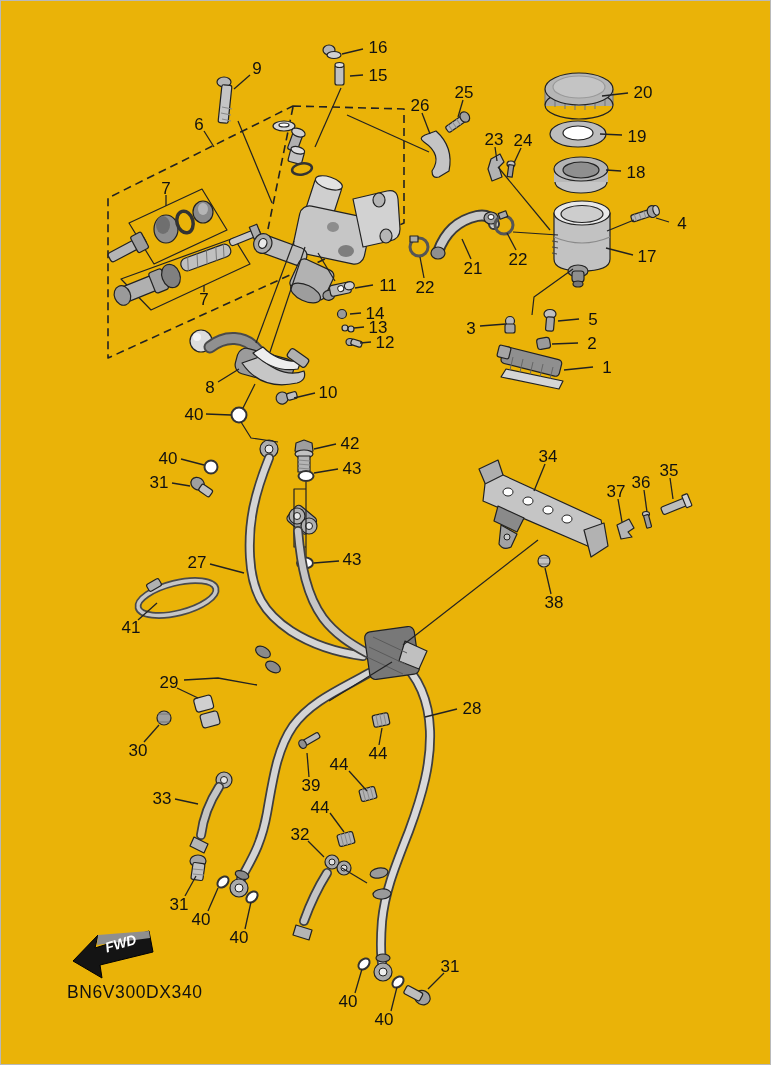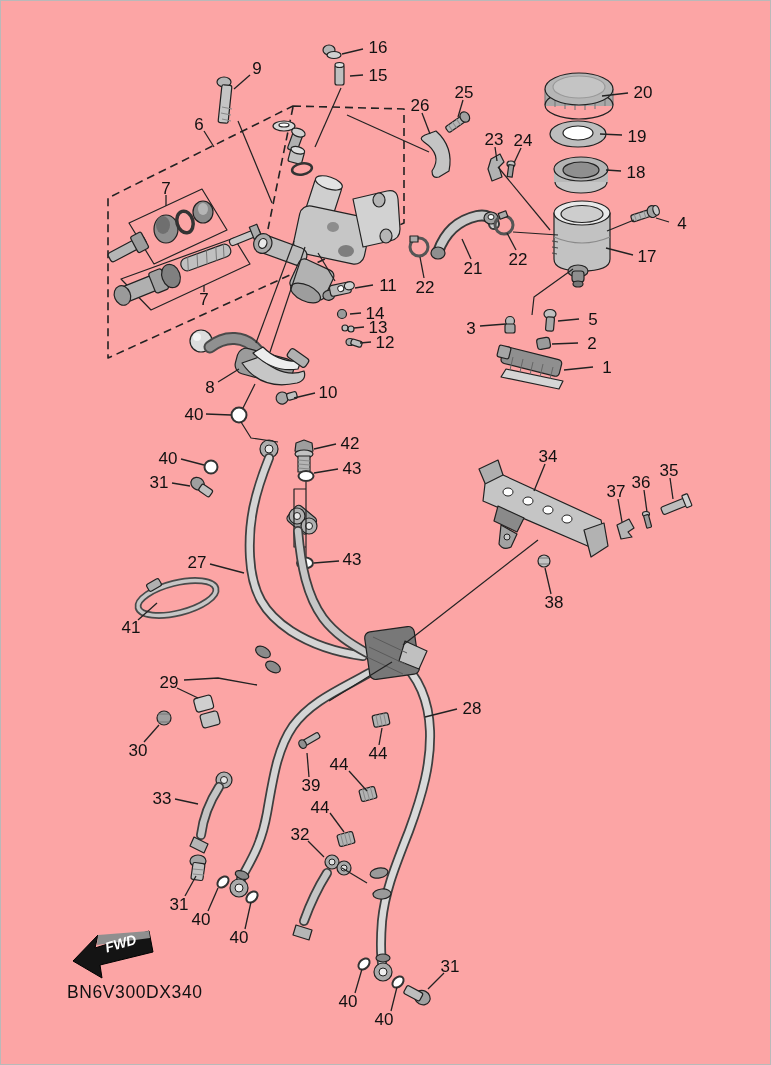--- a/index.html
+++ b/index.html
@@ -1,16 +1,16 @@
 <!DOCTYPE html>
 <html><head>
 <meta charset="utf-8">
 <style>
   html,body{margin:0;padding:0;background:#fff;}
-  .page{position:relative;width:771px;height:1065px;background:#fca5a5;
+  .page{position:relative;width:771px;height:1065px;background:#eab308;
         border:1px solid #b9b9b9;box-sizing:border-box;overflow:hidden;
         font-family:"Liberation Sans", sans-serif;}
   svg{display:block;}
   .callout{font-family:"Liberation Sans", sans-serif;font-size:17px;fill:#111;
            text-anchor:middle;dominant-baseline:central;cursor:pointer;}
   .leader{fill:none;stroke:#222;stroke-width:1.3;}
   .thin{fill:none;stroke:#222;stroke-width:1.2;}
   .conn{fill:none;stroke:#222;stroke-width:1.2;}
   .dash{fill:none;stroke:#222;stroke-width:1.6;stroke-dasharray:8 5;}
   .code-text{font-family:"Liberation Sans", sans-serif;font-size:17.5px;fill:#111;letter-spacing:0.6px;}

